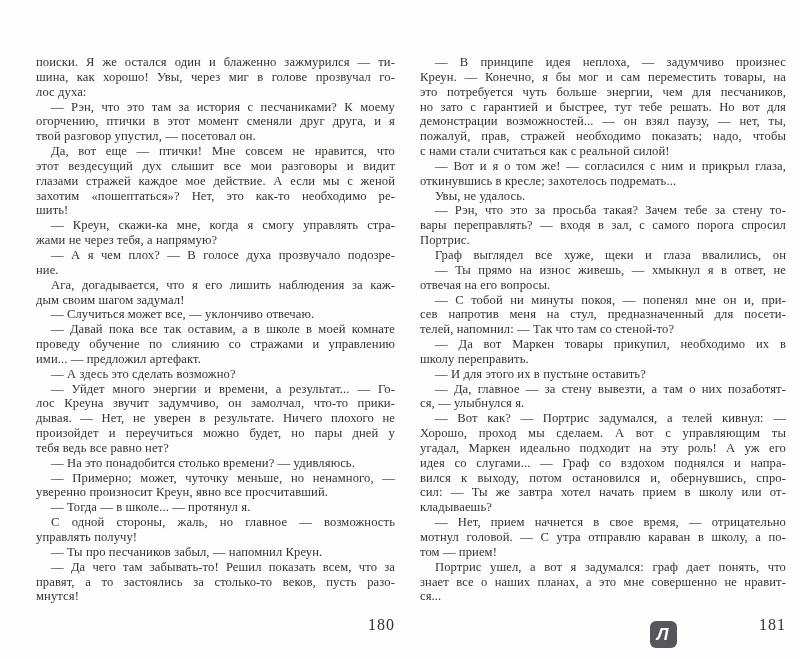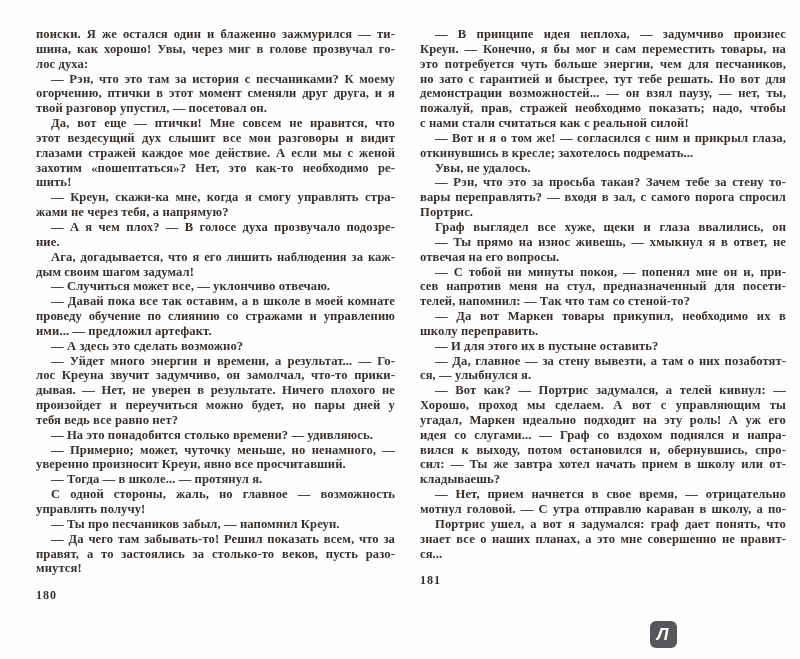--- a/index.html
+++ b/index.html
@@ -4,39 +4,39 @@
 <style>
   html, body { margin: 0; padding: 0; }
   body {
     width: 800px; height: 659px;
     background: #fefefe;
     font-family: "Liberation Serif", serif;
     position: relative;
     overflow: hidden;
   }
   .book { position: absolute; inset: 0; }
-  .page { position: absolute; top: 27px; font-weight: bold; }
+  .page { position: absolute; top: 55px; }
   .page-left  { left: 36px;  width: 359px; }
   .page-right { left: 420px; width: 366px; }
   .page-text { width: 100%; }
   .line {
     font-size: 12.6px;
     line-height: 14.85px;
     color: #37312d;
     text-align: justify;
     text-align-last: auto;
     white-space: normal;
     letter-spacing: 0.1px;
   }
   .line.full { text-align-last: justify; }
   .line.indent { text-indent: 15px; }
   .page-number {
     margin-top: 12px;
-    text-align: left;
-    font-size: 12px;
+    text-align: right;
+    font-size: 16px;
     color: #37312d;
     letter-spacing: 1px;
   }
   .watermark {
     position: absolute;
     left: 650px; top: 621px;
     width: 27px; height: 27px;
     border-radius: 6px;
     display: flex; align-items: center; justify-content: center;
   }
@@ -125,20 +125,21 @@
         <div class="line">ся, — улыбнулся я.</div>
         <div class="line full indent">— Вот как? — Портрис задумался, а телей кивнул: —</div>
         <div class="line full">Хорошо, проход мы сделаем. А вот с управляющим ты</div>
         <div class="line full">угадал, Маркен идеально подходит на эту роль! А уж его</div>
         <div class="line full">идея со слугами... — Граф со вздохом поднялся и напра-</div>
         <div class="line full">вился к выходу, потом остановился и, обернувшись, спро-</div>
         <div class="line full">сил: — Ты же завтра хотел начать прием в школу или от-</div>
         <div class="line">кладываешь?</div>
         <div class="line full indent">— Нет, прием начнется в свое время, — отрицательно</div>
         <div class="line full">мотнул головой. — С утра отправлю караван в школу, а по-</div>
+        <div class="line">том — прием!</div>
         <div class="line full indent">Портрис ушел, а вот я задумался: граф дает понять, что</div>
         <div class="line full">знает все о наших планах, а это мне совершенно не нравит-</div>
         <div class="line">ся...</div>
       </div>
     <div class="page-number">181</div>
   </div>
 
   <div class="watermark" style="background: rgb(87, 87, 91); color: rgb(255, 255, 255);">
     <span>Л</span>
   </div>

